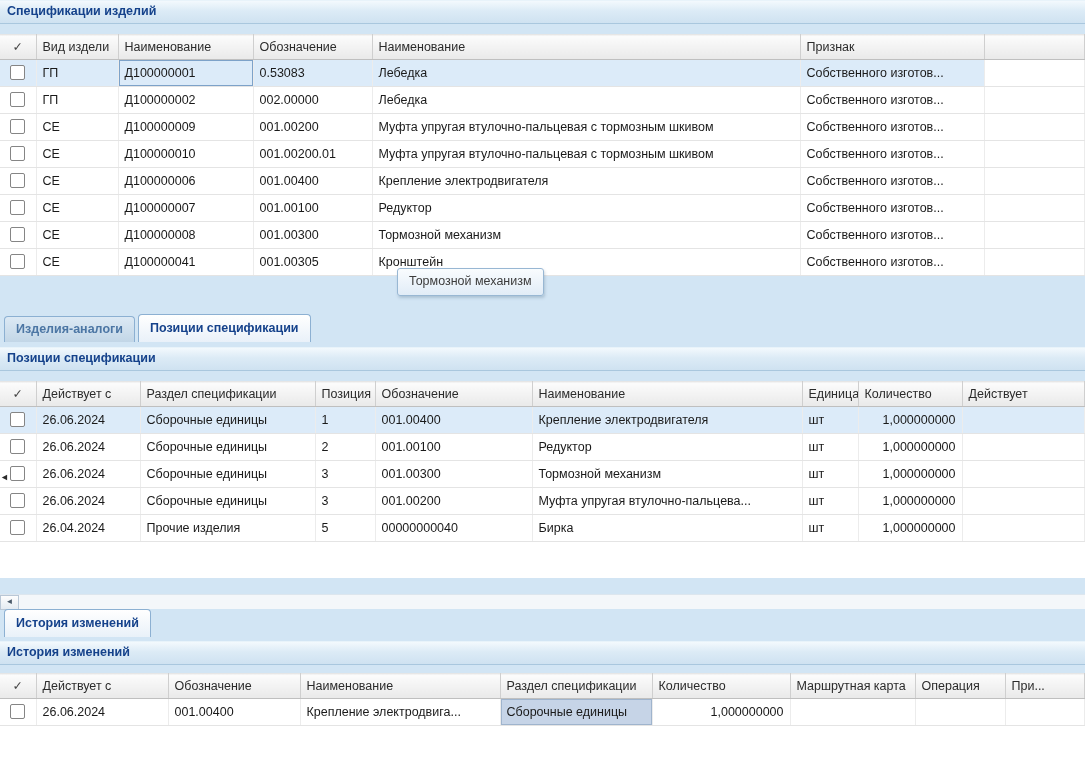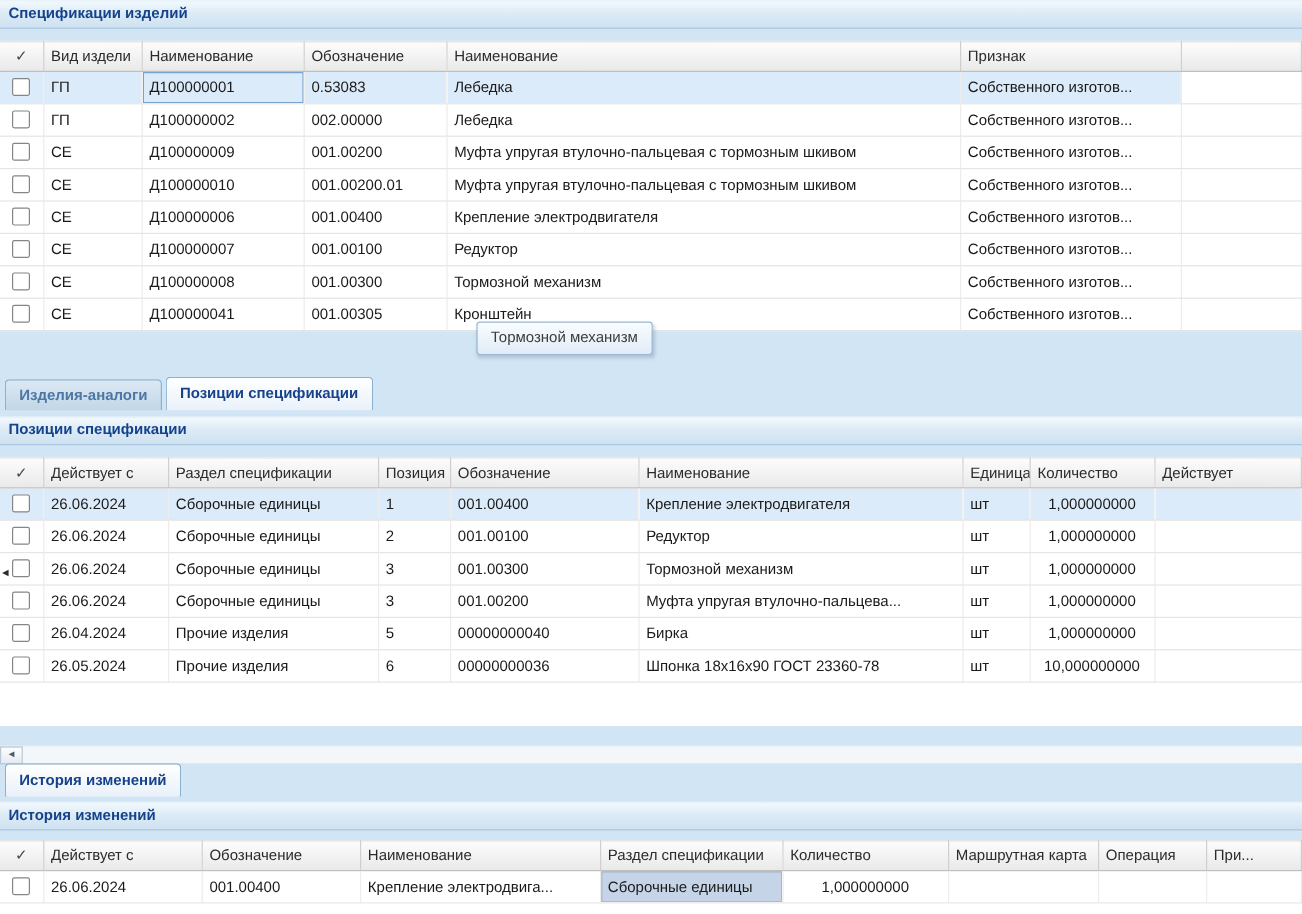--- a/index.html
+++ b/index.html
@@ -18,21 +18,21 @@
   .grid td{height:26px;line-height:26px;padding:0 6px;border-right:1px solid #ececec;
        border-bottom:1px solid #e4e4e4;background:#fff;white-space:nowrap;overflow:hidden;}
   .grid th.check,.grid td.check{text-align:center;padding:0;}
   .grid th.check{color:#444;}
   .cb{display:inline-block;width:13px;height:13px;border:1px solid #858585;border-radius:2px;
        background:#fff;vertical-align:middle;margin-top:-2px;}
   tr.selected td{background:#dcebf9;}
   tr.selected td.fill{background:#fff;}
   td.focused{background:#c8ddf2;box-shadow:inset 0 0 0 1px #7da2c9;}
   td.focused-gray{background:#c6d4e7;box-shadow:inset 0 0 0 1px #9fb4cd;}
-  .num{text-align:center;}
+  .num{text-align:right;}
   .tabstrip{flex:none;height:28px;display:flex;align-items:flex-end;gap:3px;padding-left:4px;}
   .tab{height:25px;line-height:25px;padding:0 11px;border:1px solid #8cb0d2;border-bottom:none;
        border-radius:4px 4px 0 0;background:linear-gradient(#dce9f4,#c2d6e7);
        color:#4c76a4;font-weight:bold;cursor:default;white-space:nowrap;}
   .tab.active{height:27px;line-height:27px;background:linear-gradient(#ffffff,#e9f1f9);color:#15428b;}
   .white-fill{flex:none;background:#fff;}
   .hscroll{flex:none;height:14px;background:#f4f7fa;border-top:1px solid #dde6ee;display:flex;align-items:center;}
   .scroll-btn{width:17px;height:13px;border:1px solid #b9c7d6;background:linear-gradient(#fdfdfd,#e4ebf2);
        font-size:8px;line-height:11px;text-align:center;color:#4a5a6a;}
   .tooltip{position:absolute;left:397px;top:268px;height:26px;line-height:24px;padding:0 11px;
@@ -231,31 +231,20 @@
         <td class="check"><span class="cb"></span></td>
         <td>26.04.2024</td>
         <td>Прочие изделия</td>
         <td>5</td>
         <td>00000000040</td>
         <td>Бирка</td>
         <td>шт</td>
         <td class="num">1,000000000</td>
         <td></td>
       </tr>
-      <tr>
-        <td class="check"><span class="cb"></span></td>
-        <td>26.05.2024</td>
-        <td>Прочие изделия</td>
-        <td>6</td>
-        <td>00000000036</td>
-        <td>Шпонка 18x16x90 ГОСТ 23360-78</td>
-        <td>шт</td>
-        <td class="num">10,000000000</td>
-        <td></td>
-      </tr>
     </tbody>
   </table>
   <div class="white-fill" style="height:36px"></div>
 
   <div class="spacer" style="height:16px"></div>
 
   <div class="hscroll">
     <div class="scroll-btn"><span>◄</span></div>
   </div>
 

